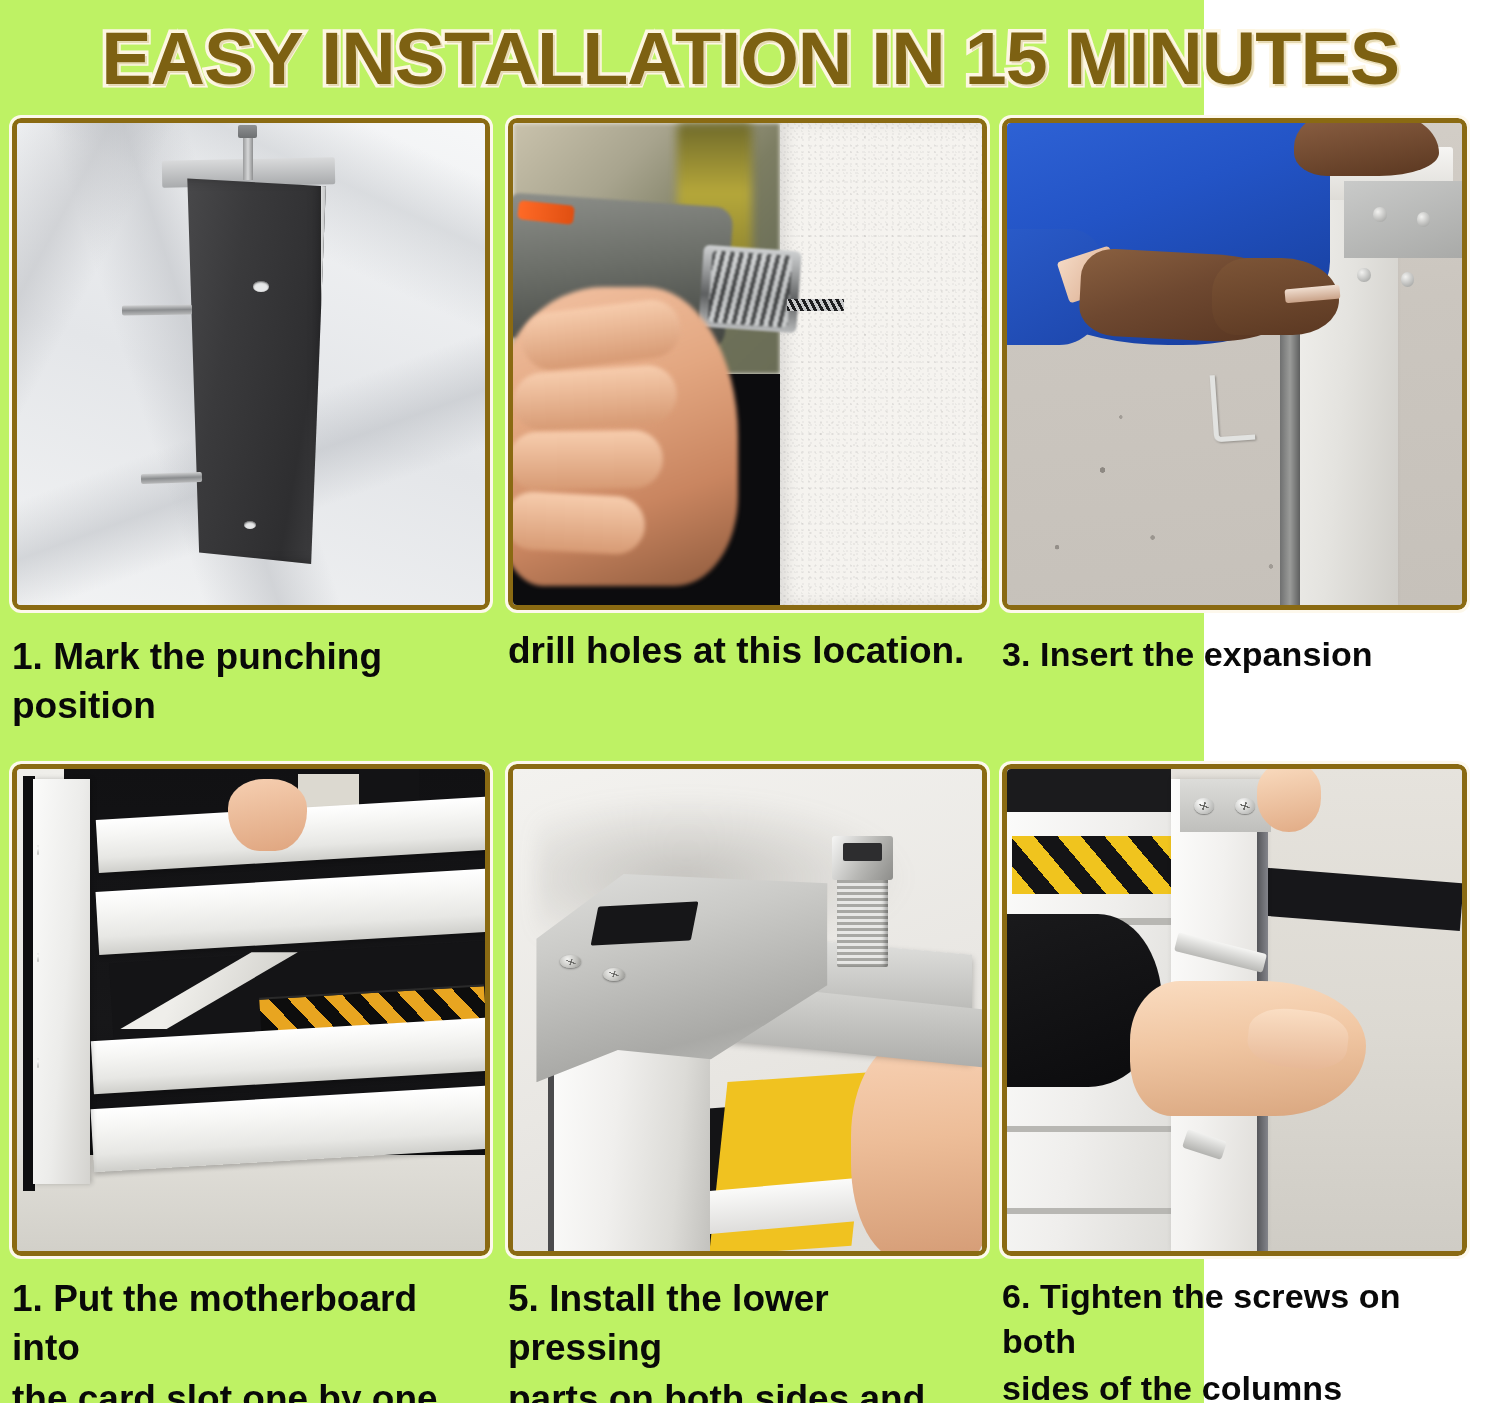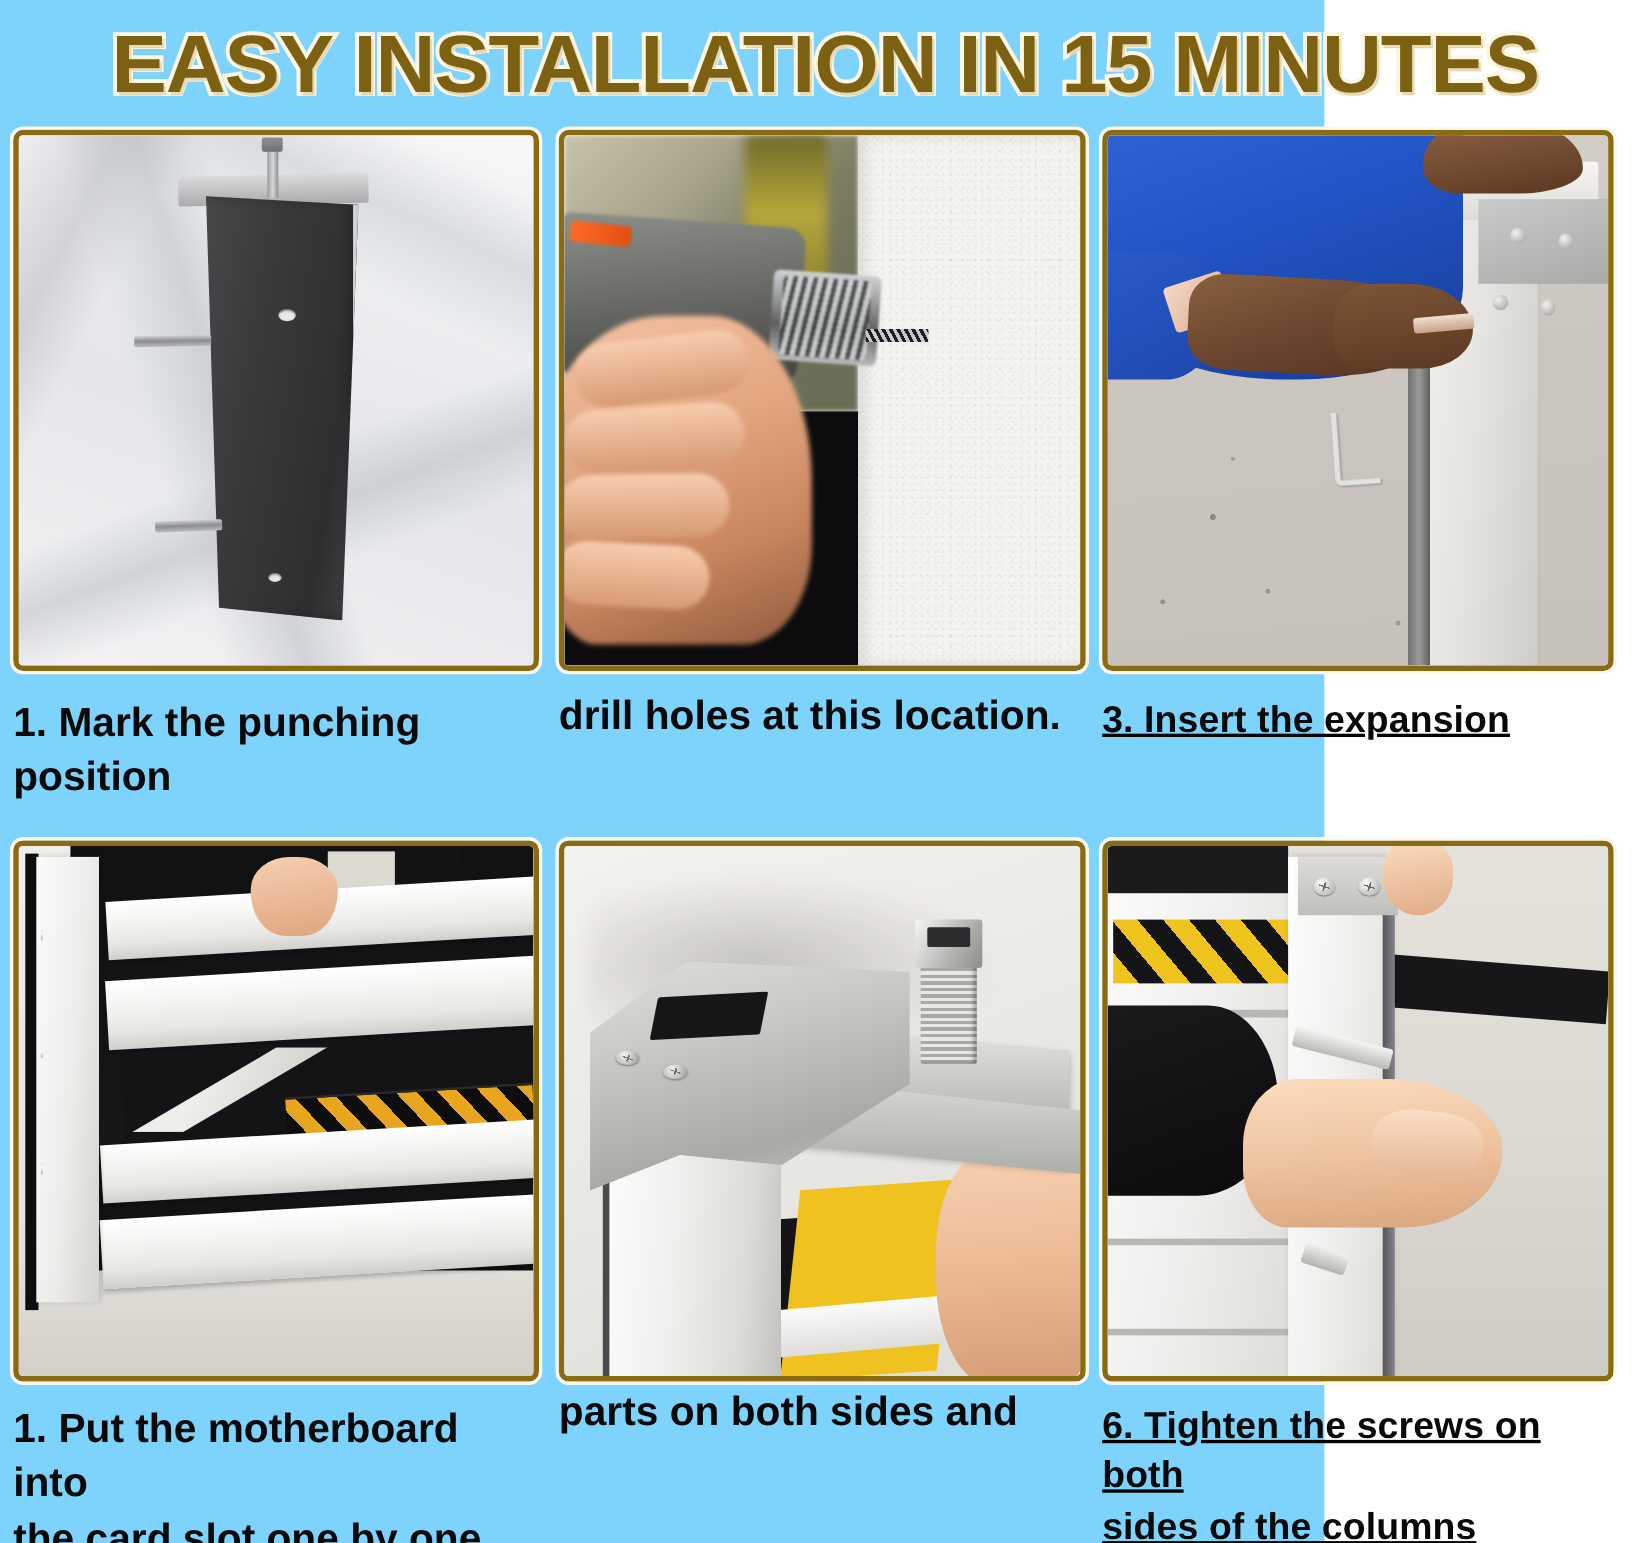--- a/index.html
+++ b/index.html
@@ -3,21 +3,21 @@
 <meta charset="utf-8">
 <style>
   * { box-sizing: border-box; margin: 0; padding: 0; }
   html, body {
     width: 1500px; height: 1403px;
     background: #ffffff;
     font-family: "Liberation Sans", sans-serif;
     overflow: hidden;
   }
 
-  .page { position: relative; width: 1204px; height: 1403px; background: #7dd3fc; }
+  .page { position: relative; width: 1204px; height: 1403px; background: #bef264; }
 
   
   .title-wrap {
     position: absolute; left: 0; top: 0; width: 1500px; height: 118px;
     display: flex; align-items: center; justify-content: center;
   }
   .title {
     font-family: "Liberation Sans Narrow", "Liberation Sans", sans-serif;
     font-weight: 700;
     font-size: 74px;
@@ -38,21 +38,21 @@
     position: absolute; left: 0; top: 118px;
     width: 1500px; height: 1285px;
     display: grid;
     grid-template-columns: 498px 497px 505px;
     grid-template-rows: 646px 639px;
     column-gap: 0px;
   }
   .cell { position: relative; padding: 0 10px; }
   .cell.c1 { padding-left: 12px; padding-right: 8px; }
   .cell.c2 { padding-left: 10px; padding-right: 8px; }
-  .cell.c3 { padding-left: 7px;  padding-right: 33px; text-decoration: underline; }
+  .cell.c3 { padding-left: 7px;  padding-right: 33px; }
 
   
   .frame {
     position: relative;
     width: 100%;
     height: 492px;
     border: 5px solid #8a6a12;
     border-radius: 9px;
     outline: 3px solid #fdf8ec;
     outline-offset: 0px;
@@ -654,20 +654,21 @@
                 <div class="cross"></div>
               </div>
             <div class="bsc b">
                 <div class="cross"></div>
               </div>
           </div>
           <div class="bolt"></div>
           <div class="bolthead"></div>
         </div>
       </div>
+      <div class="caption narrow">5. Install the lower pressing</div>
       <div class="caption narrow" style="margin-top:2px">parts on both sides and</div>
 
     </div>
 
     <div class="cell c3 row2">
       <div class="frame">
         <div class="photo p6">
           <div class="wall6"></div>
           <div class="baseboard"></div>
           <div class="darkband"></div>

